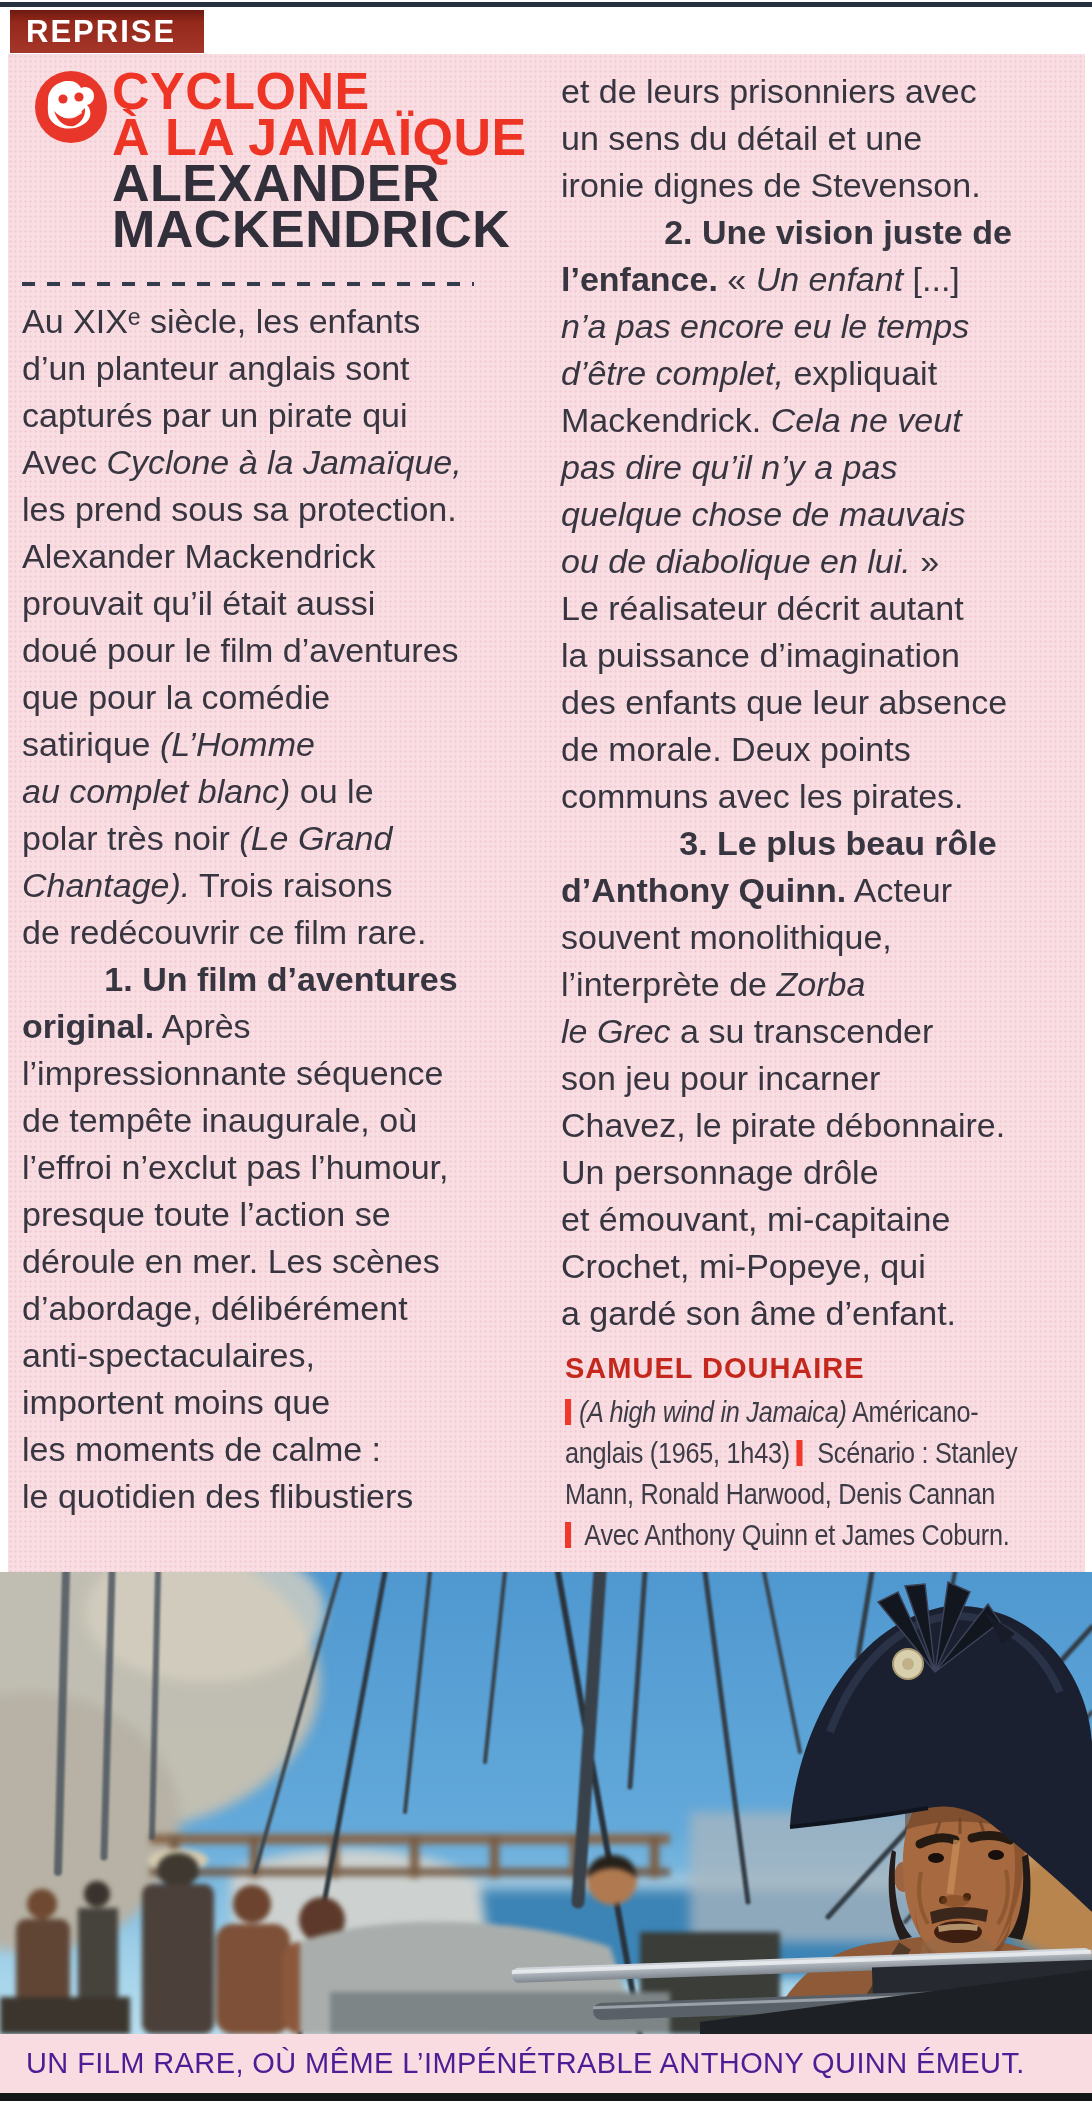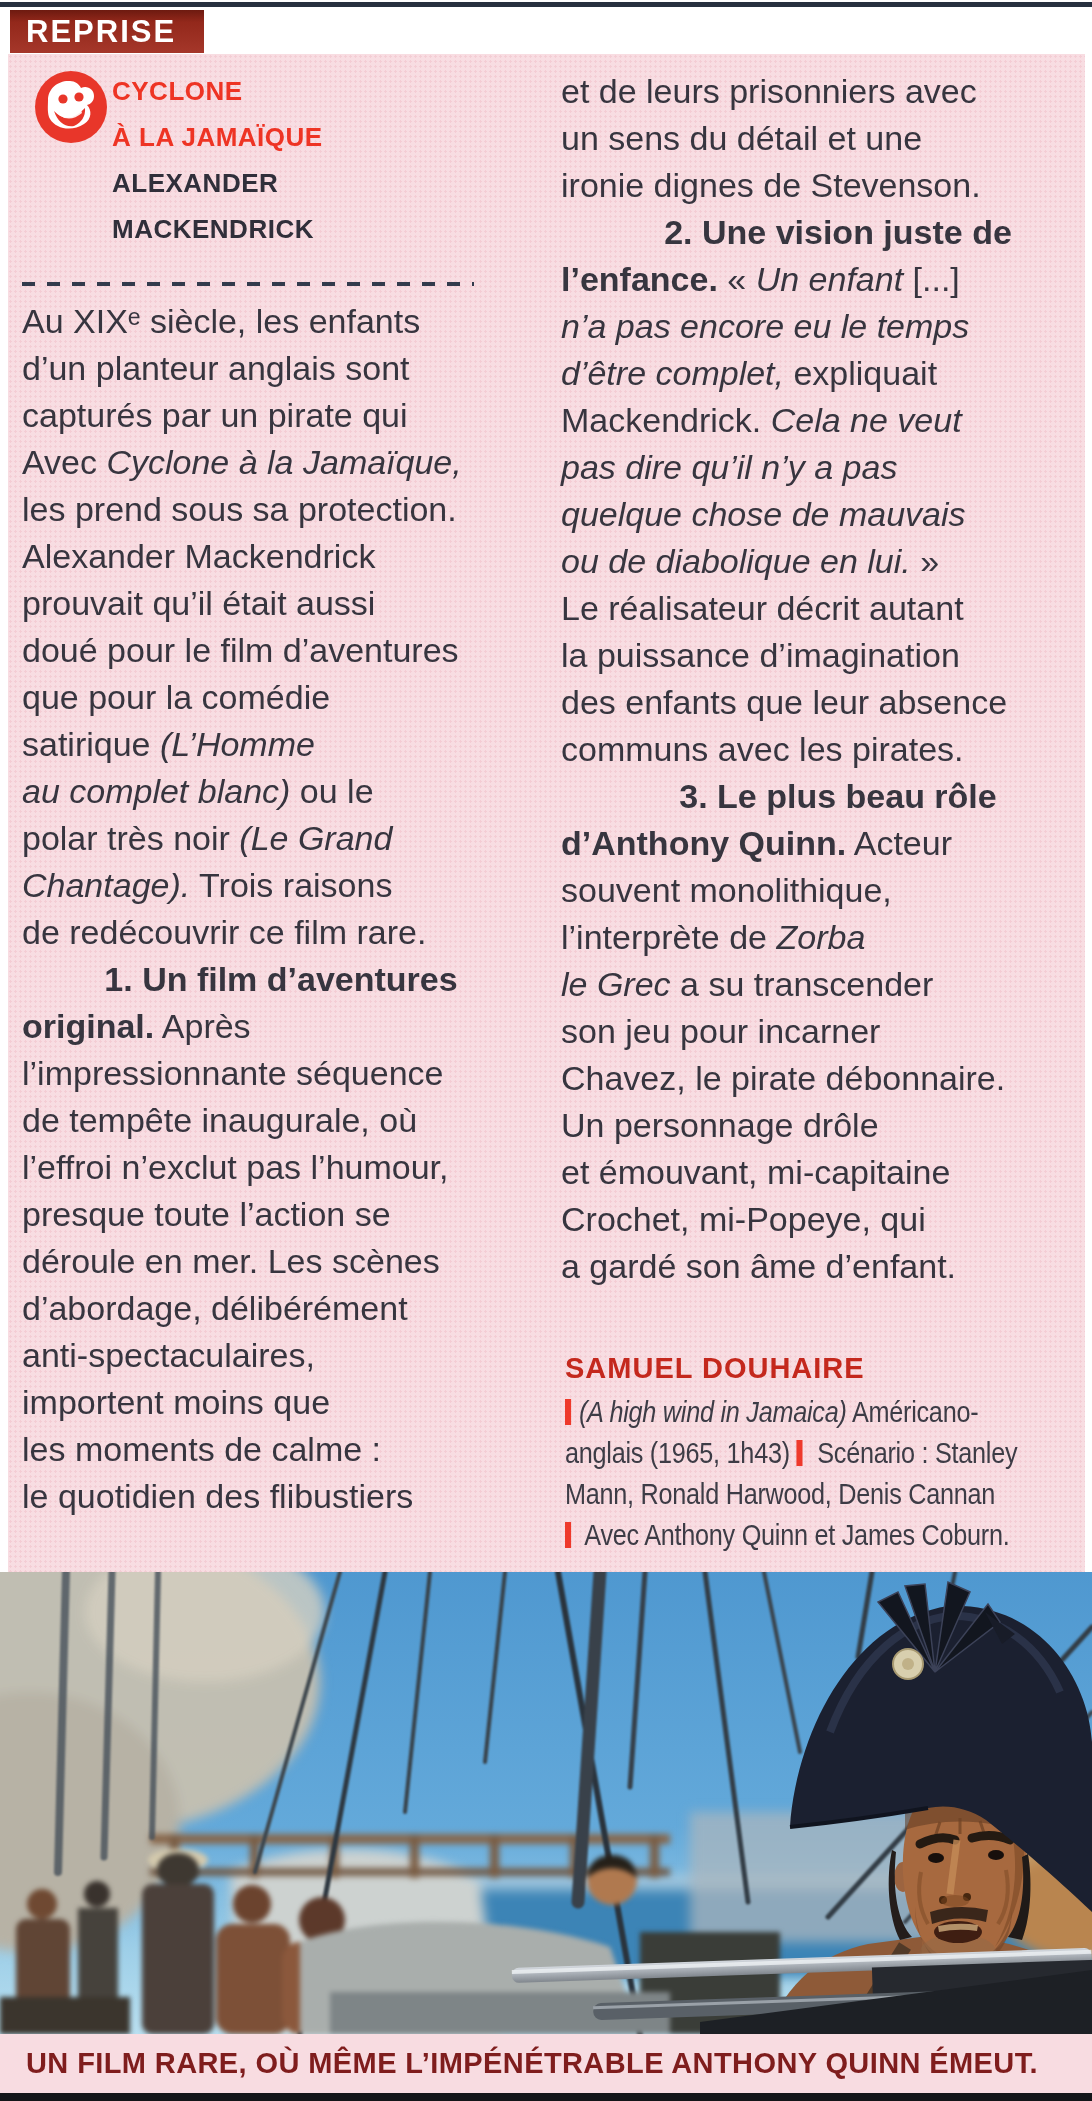--- a/index.html
+++ b/index.html
@@ -14,21 +14,21 @@
     color:#ffffff;font-weight:700;font-size:31px;letter-spacing:2px;
     display:flex;align-items:center;padding-left:16px;
   }
   .panel{
     position:absolute;left:8px;top:54px;width:1077px;height:1518px;
     background-color:#f8dde2;
     background-image:radial-gradient(rgba(228,150,165,.22) 1px,transparent 1.4px);
     background-size:5px 5px;
   }
   .header-icon{position:absolute;left:26px;top:16px;width:74px;height:74px;}
-  .title{position:absolute;left:104px;top:14px;font-weight:700;font-size:26px;line-height:46px;letter-spacing:.5px;}
+  .title{position:absolute;left:104px;top:14px;font-weight:700;font-size:52px;line-height:46px;letter-spacing:.5px;}
   .title .red{color:#ee3424;}
   .title .dark{color:#302f3a;}
   .dash-sep{position:absolute;left:14px;top:228px;width:452px;height:4px;
     background:repeating-linear-gradient(90deg,#333b4c 0 13px,transparent 13px 25px);}
   .col{position:absolute;font-size:34px;line-height:47px;color:#37353f;font-weight:500;}
   .col .tline{white-space:nowrap;}
   .col .ind{padding-left:40px;text-align:center;}
   .col-left{left:14px;top:244px;width:478px;}
   .col-right{left:553px;top:14px;width:514px;}
   .s-r{font-style:normal;}
@@ -40,21 +40,21 @@
     font-size:29px;line-height:41px;color:#3d3c46;letter-spacing:-.3px;
     transform:scaleX(.87);transform-origin:left top;
   }
   .credits .tline{white-space:nowrap;}
   .cbar{display:inline-block;width:7px;height:26px;background:#ee392b;margin-right:9px;vertical-align:-3px;}
   .photo{position:absolute;left:0;top:1572px;width:1092px;height:462px;overflow:hidden;background:#5b9fd4;}
   .captionbar{
     position:absolute;left:0;top:2034px;width:1092px;height:59px;
     background:#f8dce1;display:flex;align-items:center;
   }
-  .caption{padding-left:26px;font-weight:700;font-size:29px;color:#7f1d1d;letter-spacing:.4px;}
+  .caption{padding-left:26px;font-weight:400;font-size:29px;color:#4c1d95;letter-spacing:.4px;}
   .bottomline{position:absolute;left:0;top:2093px;width:1092px;height:8px;background:#141519;}
 </style>
 </head>
 <body>
 
 <div class="topline"></div>
 
 <div class="badge">
   <span>REPRISE</span>
 </div>
@@ -115,20 +115,21 @@
       <div class="tline"><span class="s-b">l’enfance.</span><span class="s-r"> « </span><span class="s-i">Un enfant</span><span class="s-r"> [...]</span></div>
       <div class="tline"><span class="s-i">n’a pas encore eu le temps</span></div>
       <div class="tline"><span class="s-i">d’être complet,</span><span class="s-r"> expliquait</span></div>
       <div class="tline"><span class="s-r">Mackendrick. </span><span class="s-i">Cela ne veut</span></div>
       <div class="tline"><span class="s-i">pas dire qu’il n’y a pas</span></div>
       <div class="tline"><span class="s-i">quelque chose de mauvais</span></div>
       <div class="tline"><span class="s-i">ou de diabolique en lui.</span><span class="s-r"> »</span></div>
       <div class="tline"><span class="s-r">Le réalisateur décrit autant</span></div>
       <div class="tline"><span class="s-r">la puissance d’imagination</span></div>
       <div class="tline"><span class="s-r">des enfants que leur absence</span></div>
+      <div class="tline"><span class="s-r">de morale. Deux points</span></div>
       <div class="tline"><span class="s-r">communs avec les pirates.</span></div>
       <div class="tline ind"><span class="s-b">3. Le plus beau rôle</span></div>
       <div class="tline"><span class="s-b">d’Anthony Quinn.</span><span class="s-r"> Acteur</span></div>
       <div class="tline"><span class="s-r">souvent monolithique,</span></div>
       <div class="tline"><span class="s-r">l’interprète de </span><span class="s-i">Zorba</span></div>
       <div class="tline"><span class="s-i">le Grec</span><span class="s-r"> a su transcender</span></div>
       <div class="tline"><span class="s-r">son jeu pour incarner</span></div>
       <div class="tline"><span class="s-r">Chavez, le pirate débonnaire.</span></div>
       <div class="tline"><span class="s-r">Un personnage drôle</span></div>
       <div class="tline"><span class="s-r">et émouvant, mi-capitaine</span></div>

